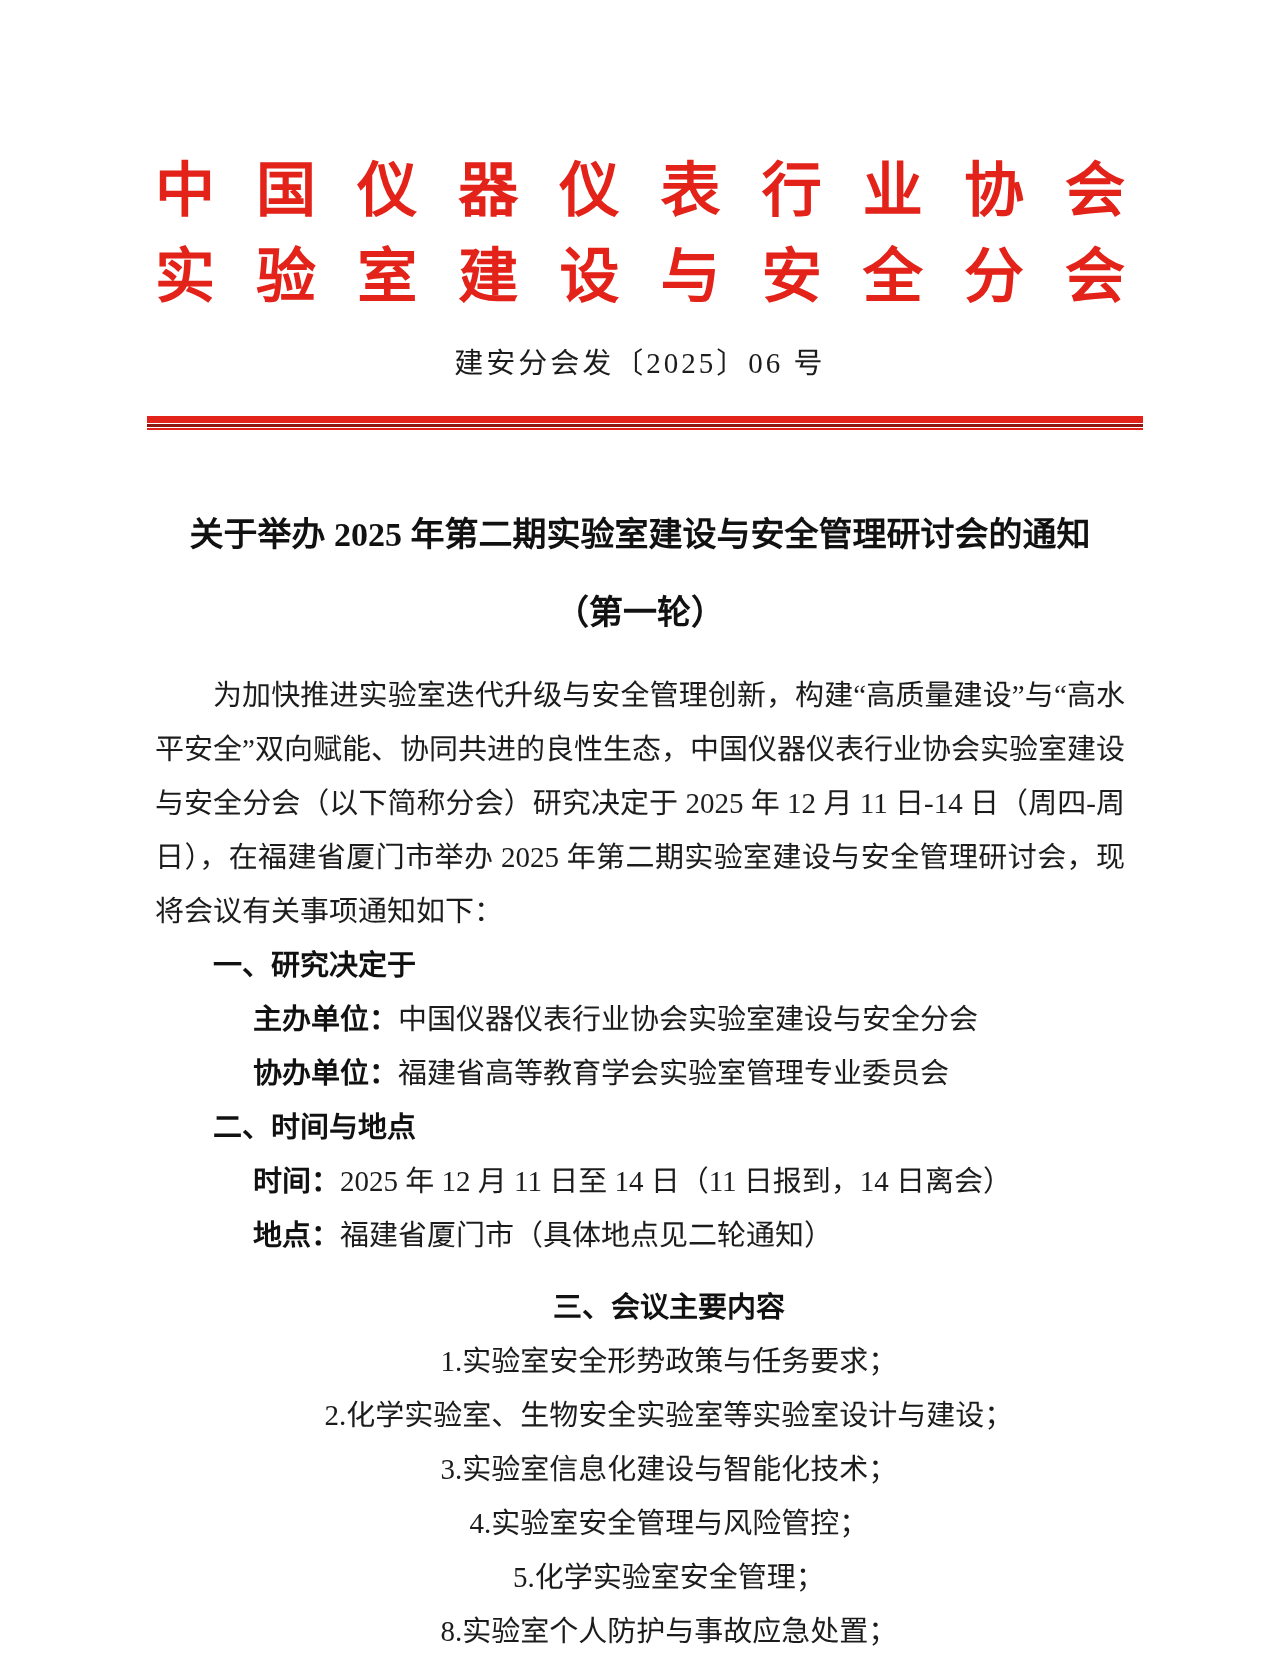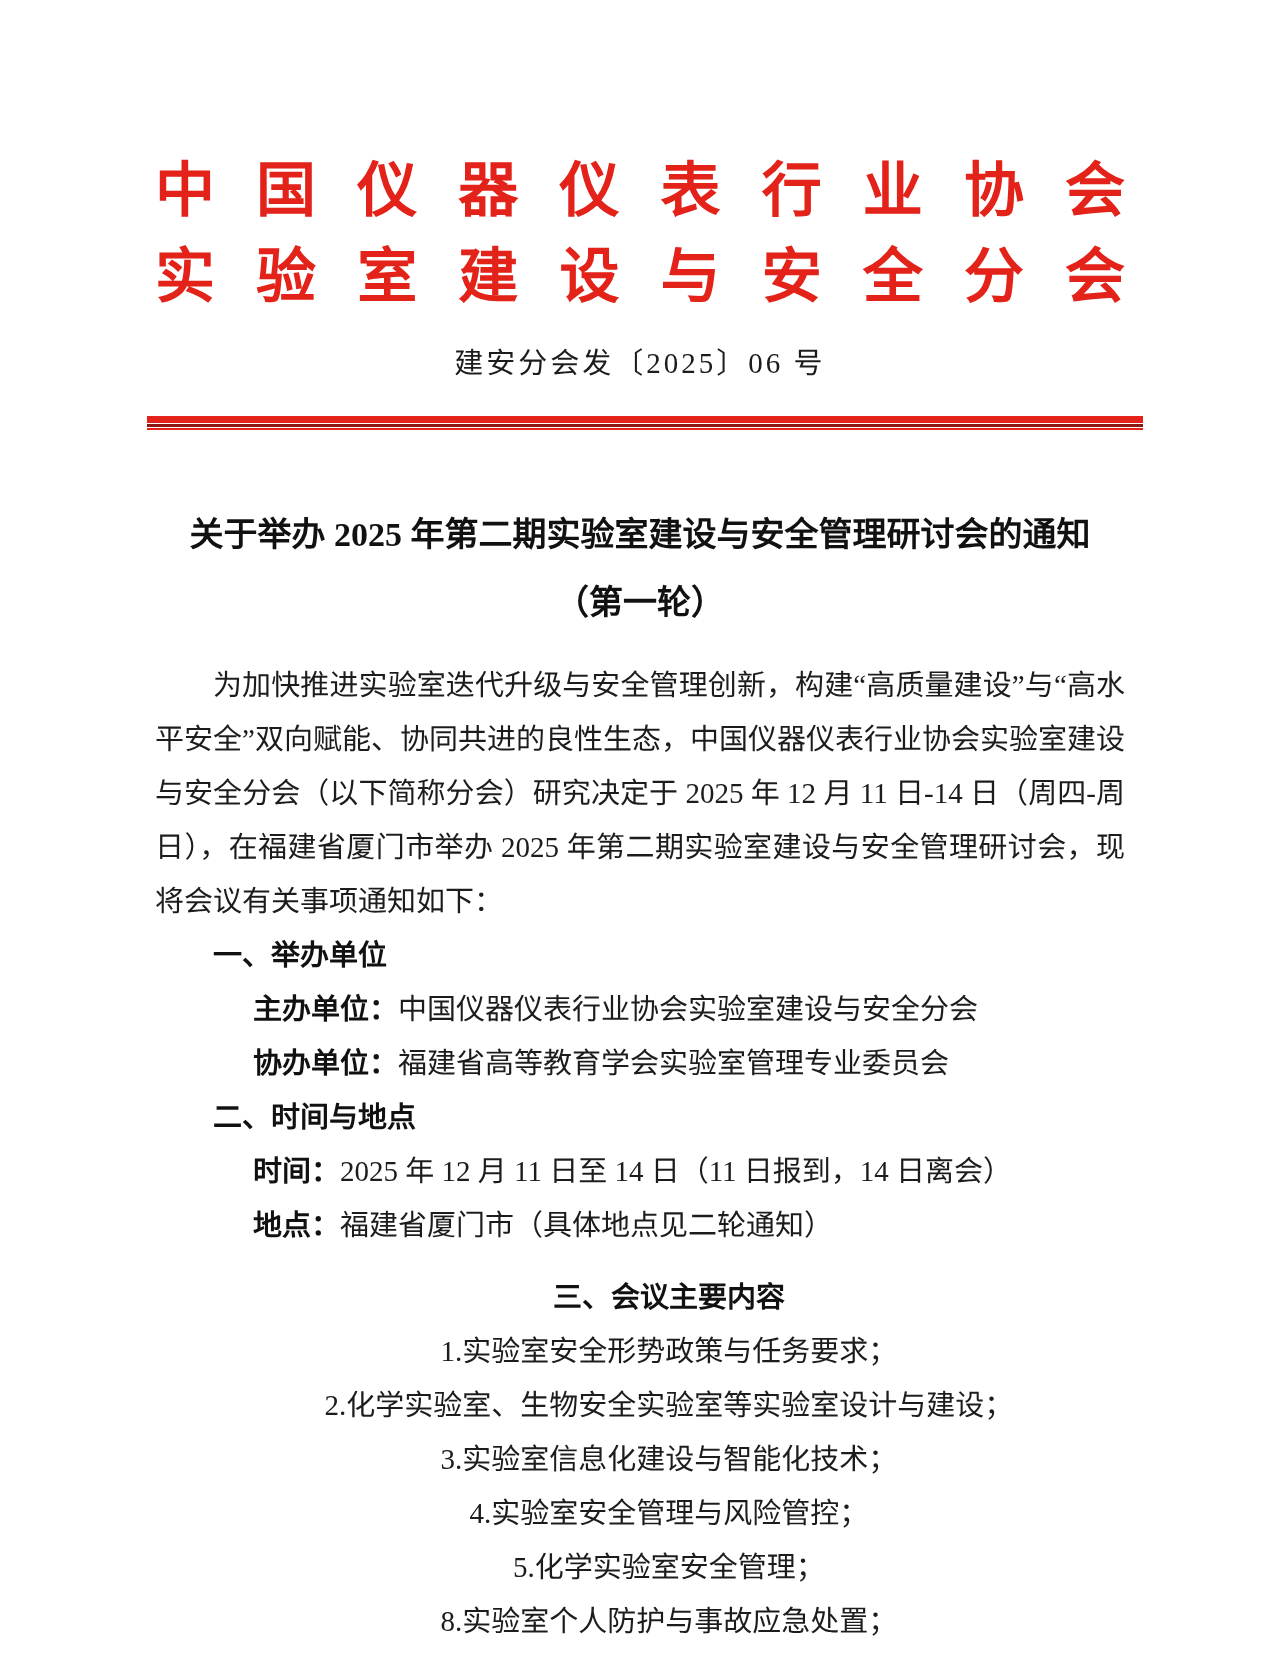--- a/index.html
+++ b/index.html
@@ -51,21 +51,21 @@
   
   .notice-title {
     margin-top: 82px;
     text-align: center;
     font-weight: bold;
     font-size: 34px;
     line-height: 46px;
     color: #111111;
   }
   .notice-subtitle {
-    margin-top: 22px;
+    margin-top: 32px;
     text-align: center;
     font-weight: bold;
     font-size: 34px;
     line-height: 46px;
     color: #111111;
     font-family: Liberation Serif, serif;
   }
   
   .body-text {
     margin-top: 32px;
@@ -146,21 +146,21 @@
   </div>
 
   <div class="notice-title">关于举办 2025 年第二期实验室建设与安全管理研讨会的通知</div>
   <div class="notice-subtitle">（第一轮）</div>
 
   <div class="body-text">
 
     <p class="intro">为加快推进实验室迭代升级与安全管理创新，构建“高质量建设”与“高水平安全”双向赋能、协同共进的良性生态，中国仪器仪表行业协会实验室建设与安全分会（以下简称分会）研究决定于 2025 年 12 月 11 日-14 日（周四-周日），在福建省厦门市举办 2025 年第二期实验室建设与安全管理研讨会，现将会议有关事项通知如下：</p>
 
     <div class="section">
-      <div class="section-heading">一、举办单位</div>
+      <div class="section-heading">一、研究决定于</div>
       <div class="entry-line">
         <span class="entry-label">主办单位：</span><span>中国仪器仪表行业协会实验室建设与安全分会</span>
       </div>
       <div class="entry-line">
         <span class="entry-label">协办单位：</span><span>福建省高等教育学会实验室管理专业委员会</span>
       </div>
     </div>
 
     <div class="section">
       <div class="section-heading">二、时间与地点</div>

